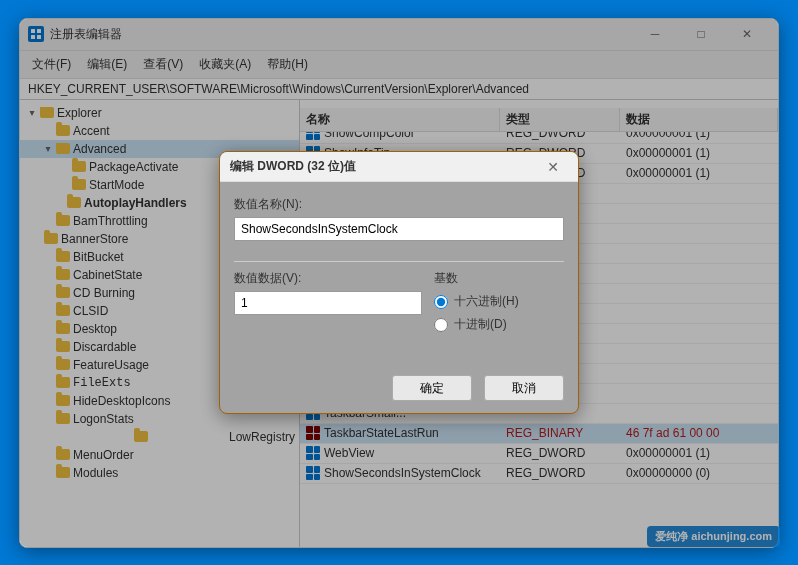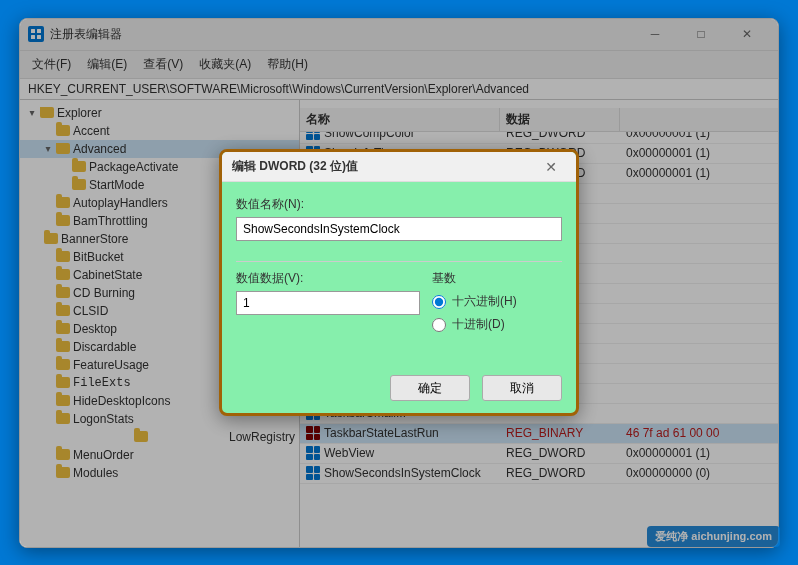--- a/index.html
+++ b/index.html
@@ -183,22 +183,22 @@
       position: absolute;
       top: 0; left: 0; right: 0; bottom: 0;
       background: rgba(0,0,0,0.3);
       display: flex;
       align-items: center;
       justify-content: center;
       z-index: 100;
     }
 
     .modal {
-      background: #86efac;
-      border: 3px solid #a16207;
+      background: #a3a3a3;
+      border: 1px solid #a16207;
       border-radius: 8px;
       width: 360px;
       box-shadow: 0 4px 20px rgba(0,0,0,0.4);
       overflow: hidden;
     }
 
     .modal-title-bar {
       background: #f0f0f0;
       height: 30px;
       display: flex;
@@ -358,21 +358,21 @@
         <span class="folder-icon-yellow"></span>
         <span>PackageActivate</span>
       </div>
 
       <div class="tree-item" style="padding-left:36px;">
         <span class="tree-expand"> </span>
         <span class="folder-icon-yellow"></span>
         <span>StartMode</span>
       </div>
 
-      <div class="tree-item" style="padding-left:20px;">
+      <div class="tree-item" style="padding-left:31px;font-weight:bold;">
         <span class="tree-expand"> </span>
         <span class="folder-icon-yellow"></span>
         <span>AutoplayHandlers</span>
       </div>
 
       <div class="tree-item" style="padding-left:20px;">
         <span class="tree-expand"> </span>
         <span class="folder-icon-yellow"></span>
         <span>BamThrottling</span>
       </div>
@@ -458,20 +458,21 @@
       <div class="tree-item" style="padding-left:20px;">
         <span class="tree-expand"> </span>
         <span class="folder-icon-yellow"></span>
         <span>Modules</span>
       </div>
     </div>
 
     <div class="list-pane">
       <div class="list-header">
         <div class="list-header-cell">名称</div>
+        <div class="list-header-cell">类型</div>
         <div class="list-header-cell">数据</div>
       </div>
 
       <div class="list-row">
         <div class="list-cell">
           <div class="reg-icon">
               <div class="reg-icon-cell"></div>
               <div class="reg-icon-cell"></div>
               <div class="reg-icon-cell"></div>
               <div class="reg-icon-cell"></div>

